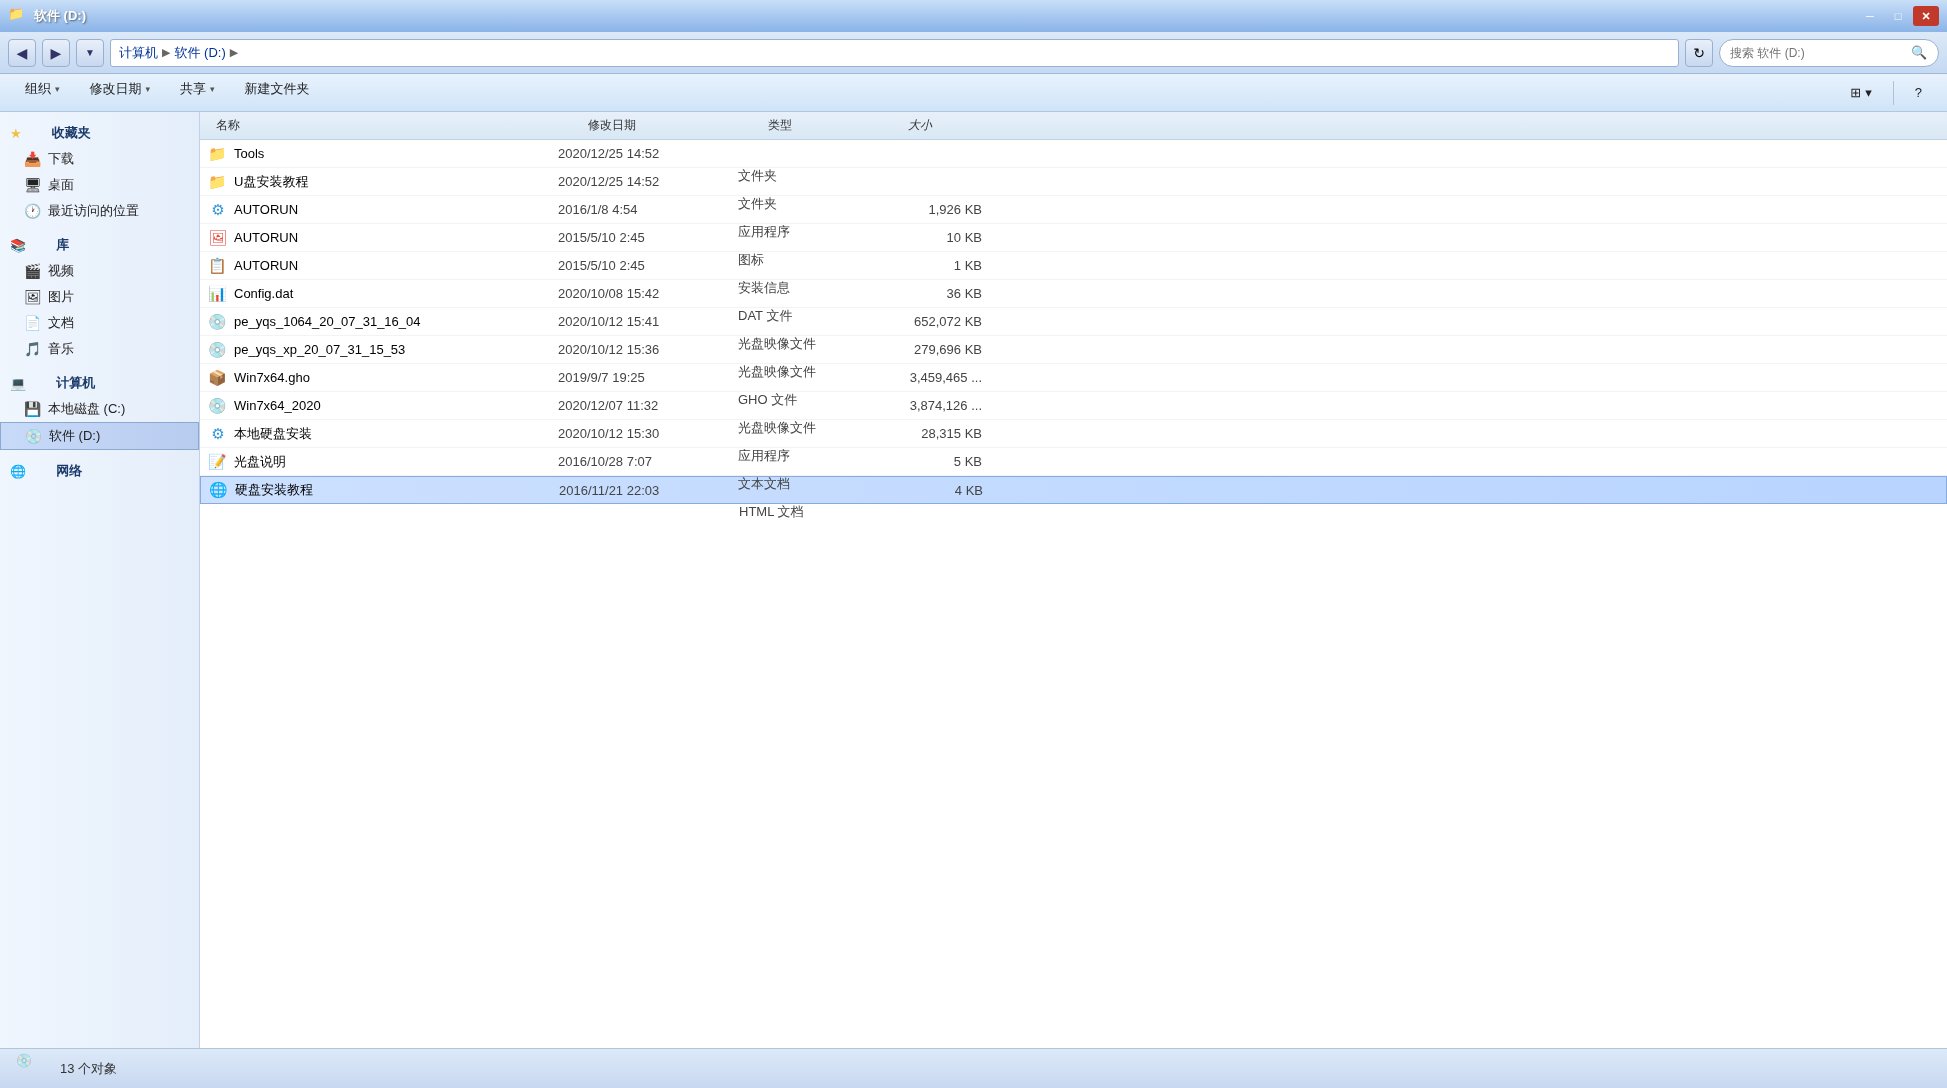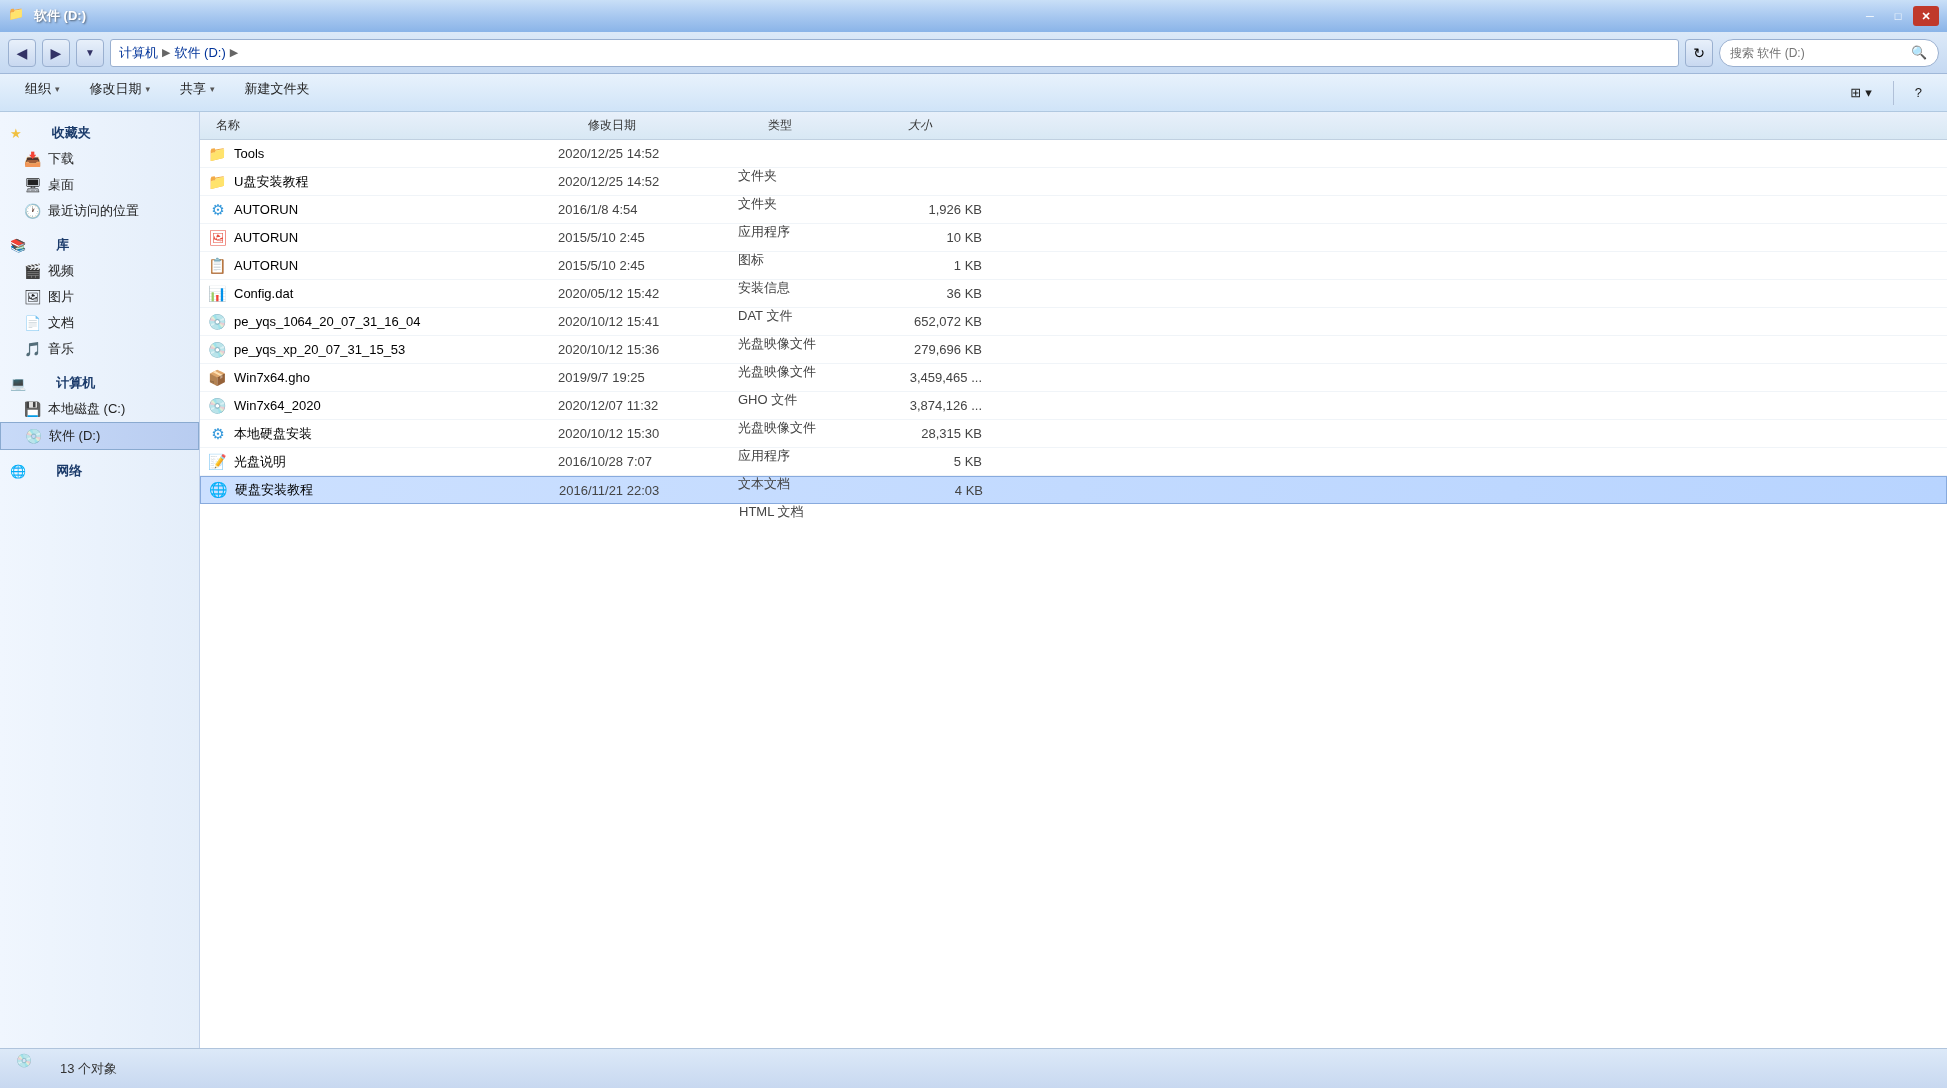--- a/index.html
+++ b/index.html
@@ -500,21 +500,21 @@
       </div>
       <div class="file-date">2015/5/10 2:45</div>
       <div class="file-type">安装信息</div>
       <div class="file-size">1 KB</div>
     </div>
         <div class="file-row">
       <div class="file-name" style="display:flex;align-items:center;width:380px;">
         <span class="file-icon dat-icon">📊</span>
         <span>Config.dat</span>
       </div>
-      <div class="file-date">2020/05/12 15:42</div>
+      <div class="file-date">2020/10/08 15:42</div>
       <div class="file-type">DAT 文件</div>
       <div class="file-size">36 KB</div>
     </div>
         <div class="file-row">
       <div class="file-name" style="display:flex;align-items:center;width:380px;">
         <span class="file-icon iso-icon">💿</span>
         <span>pe_yqs_1064_20_07_31_16_04</span>
       </div>
       <div class="file-date">2020/10/12 15:41</div>
       <div class="file-type">光盘映像文件</div>

